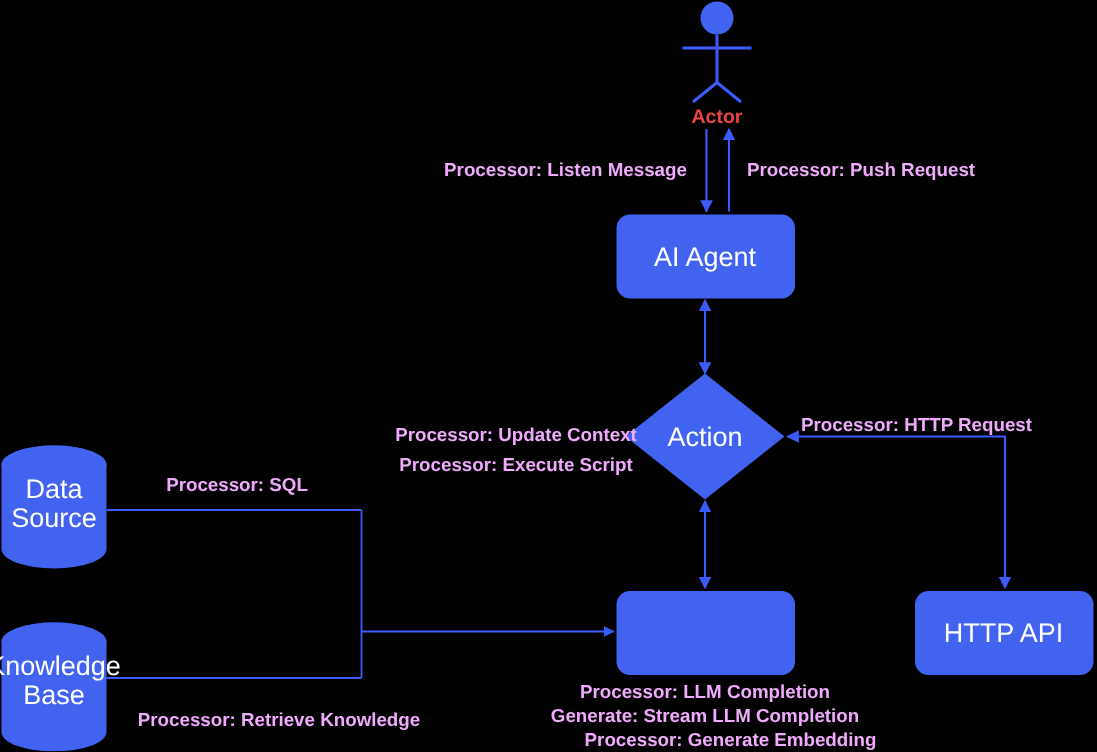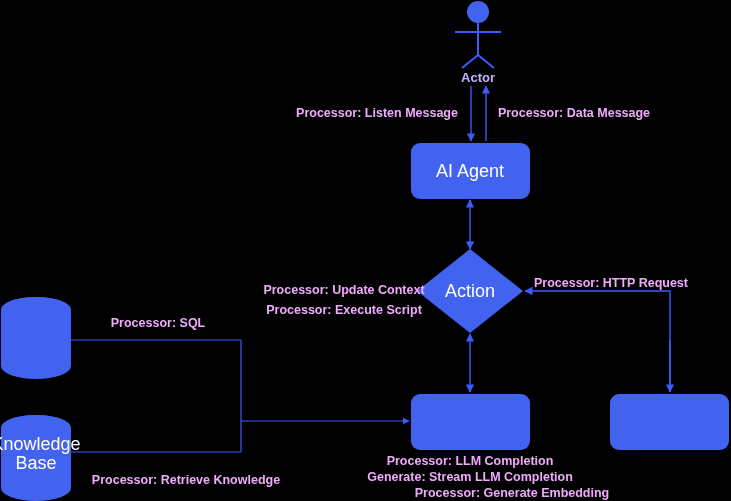--- a/index.html
+++ b/index.html
@@ -26,21 +26,21 @@
     color:#f0abfc;
     font-size:12.5px;
     font-weight:bold;
     font-family:"Liberation Sans", sans-serif;
     text-align:center;
     white-space:nowrap;
     line-height:16px;
   }
   .actor-label{
     position:absolute;
-    color:#c4b5fd;
+    color:#ef4444;
     font-size:13px;
     font-weight:bold;
     font-family:"Liberation Sans", sans-serif;
     text-align:center;
     white-space:nowrap;
   }
   .ctr{transform:translateX(-50%);}
 </style>
 </head>
 <body>
@@ -104,39 +104,42 @@
     <path d="M 241 421 L 409 421" fill="none" stroke="#3b5bfd" stroke-width="1.2" marker-end="url(#arrow)"></path>
   </svg>
 
   <div class="actor-label ctr" style="left:478px;top:70px;">Actor</div>
 
   <div class="node-label ctr" style="left:470px;top:162px;width:119px;">AI Agent</div>
 
   <div class="node-label ctr" style="left:470px;top:282px;width:100px;">Action</div>
 
 
+  <div class="node-label ctr" style="left:669px;top:413px;width:119px;">HTTP API</div>
 
+  <div class="node-label ctr" style="left:36px;top:317px;width:72px;">Data
+Source</div>
 
   <div class="node-label ctr" style="left:36px;top:435px;width:90px;">Knowledge
 Base</div>
 
   <div class="edge-label ctr" style="left:377px;top:105px;">Processor: Listen Message</div>
 
-  <div class="edge-label ctr" style="left:574px;top:105px;">Processor: Data Message</div>
+  <div class="edge-label ctr" style="left:574px;top:105px;">Processor: Push Request</div>
 
 
   <div class="edge-label ctr" style="left:344px;top:282px;">Processor: Update Context</div>
 
   <div class="edge-label ctr" style="left:344px;top:302px;">Processor: Execute Script</div>
 
   <div class="edge-label ctr" style="left:611px;top:275px;">Processor: HTTP Request</div>
 
   <div class="edge-label ctr" style="left:142px;top:315px;margin-left:16px;">Processor: SQL</div>
 
   <div class="edge-label ctr" style="left:470px;top:453px;">Processor: LLM Completion</div>
 
   <div class="edge-label ctr" style="left:186px;top:472px;">Processor: Retrieve Knowledge</div>
 
   <div class="edge-label ctr" style="left:470px;top:469px;">Generate: Stream LLM Completion</div>
 
-  <div class="edge-label ctr" style="left:495px;top:485px;padding-left:34px;">Processor: Generate Embedding</div>
+  <div class="edge-label ctr" style="left:470px;top:485px;padding-left:34px;">Processor: Generate Embedding</div>
 
 </div>
 
 </body></html>

